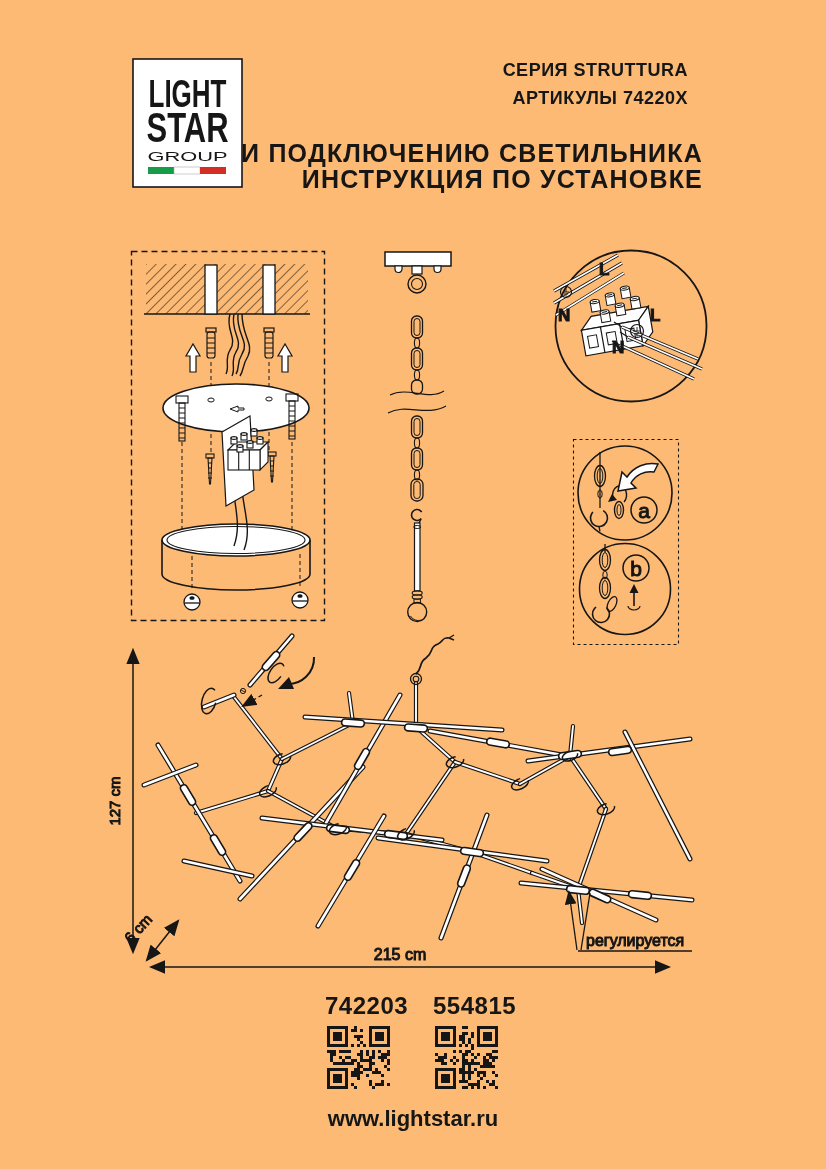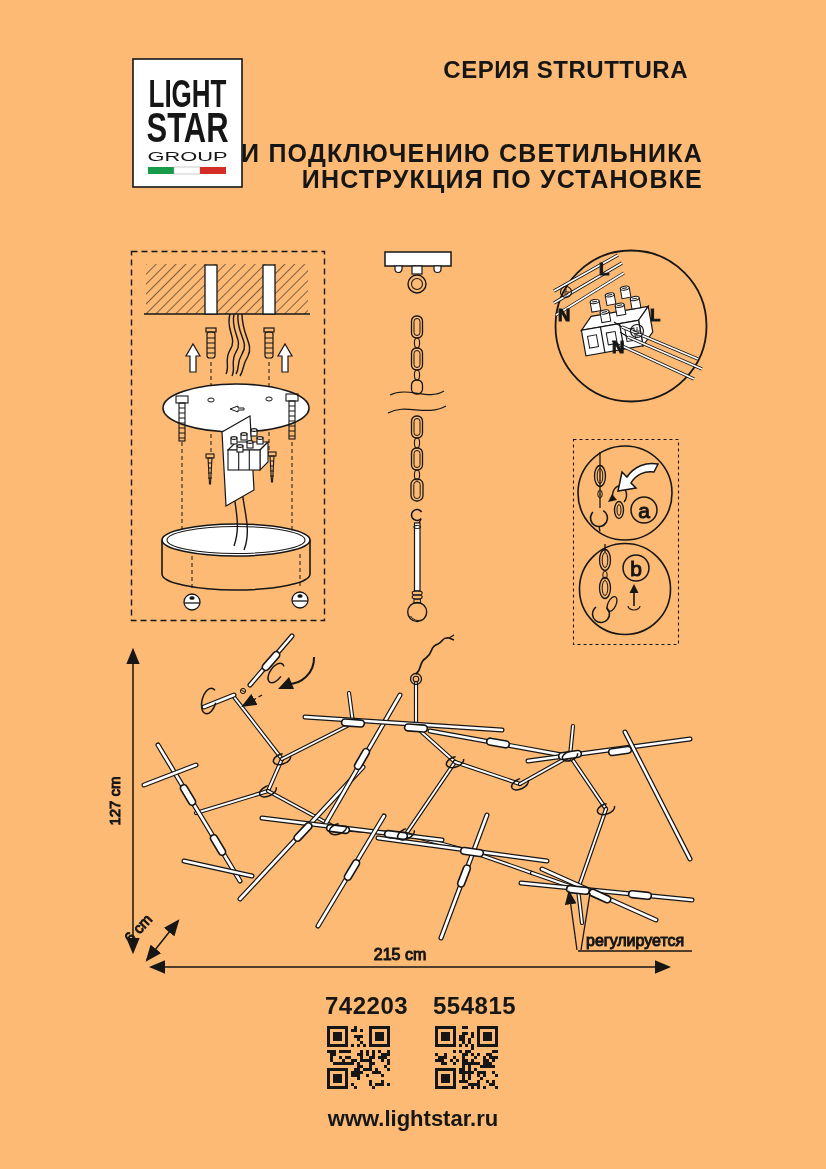--- a/index.html
+++ b/index.html
@@ -1,19 +1,19 @@
 <!DOCTYPE html>
 <html><head>
 <meta charset="utf-8">
 <style>
   html,body{margin:0;padding:0;background:#e8e8e8;}
   .page{position:relative;width:826px;height:1169px;background:#fdba74;margin:0 auto;
         font-family:"Liberation Sans",sans-serif;color:#161616;overflow:hidden;}
   .abs{position:absolute;}
-  .hdr1{right:138px;top:56px;text-align:right;font-weight:bold;font-size:24px;line-height:28px;letter-spacing:.5px;}
+  .hdr1{right:138px;top:56px;text-align:right;font-weight:bold;font-size:18px;line-height:28px;letter-spacing:.5px;}
   .hdr2{right:123px;top:140px;text-align:right;font-weight:bold;font-size:25px;line-height:26px;letter-spacing:1.2px;}
   svg text{fill:#161616;font-family:"Liberation Sans",sans-serif;}
   .dimtxt{font-size:15px;}
   .qrbox{width:66px;text-align:center;}
   .qrbox .lbl{font-weight:bold;font-size:24px;letter-spacing:.5px;}
   .qrbox svg{margin-top:6px;display:block;margin-left:2px;}
   .site{left:0;top:1106px;width:826px;text-align:center;font-weight:bold;font-size:22px;}
 </style>
 </head>
 <body>
@@ -27,20 +27,21 @@
     <text x="55.5" y="103" text-anchor="middle" font-size="13" fill="#3c3c3c" textLength="80" lengthAdjust="spacingAndGlyphs">GROUP</text>
     <g>
       <rect x="16" y="109" width="26" height="7" fill="#169c49"></rect>
       <rect x="42" y="109" width="26" height="7" fill="#fff" stroke="#aaa" stroke-width="0.6"></rect>
       <rect x="68" y="109" width="26" height="7" fill="#d42d26"></rect>
     </g>
   </svg>
 
   <div class="abs hdr1">
     <div>СЕРИЯ STRUTTURA</div>
+    <div>АРТИКУЛЫ 74220X</div>
   </div>
   <div class="abs hdr2">
     <div>И ПОДКЛЮЧЕНИЮ СВЕТИЛЬНИКА</div>
     <div>ИНСТРУКЦИЯ ПО УСТАНОВКЕ</div>
   </div>
 
   <svg class="abs" style="left:130px;top:250px" width="196" height="372" viewBox="0 0 196 372" fill="none" stroke="#161616">
     <defs>
       <pattern id="hatch" width="7" height="7" patternUnits="userSpaceOnUse" patternTransform="rotate(45)">
         <line x1="0" y1="0" x2="0" y2="7" stroke="#161616" stroke-width="1.1"></line>

